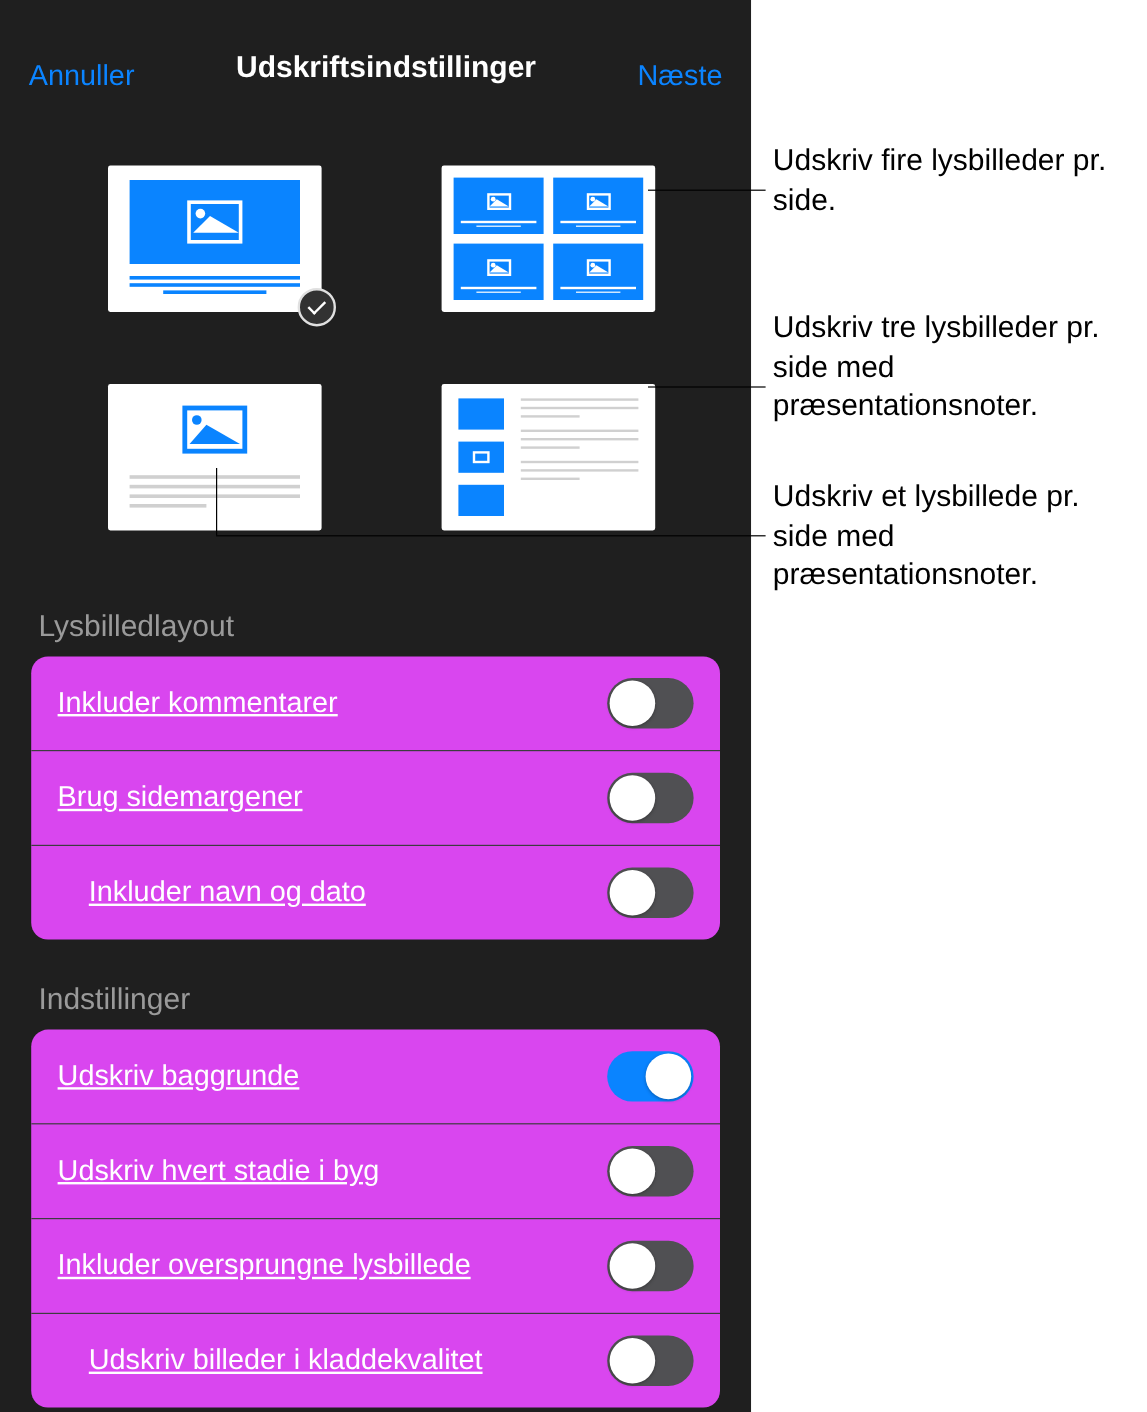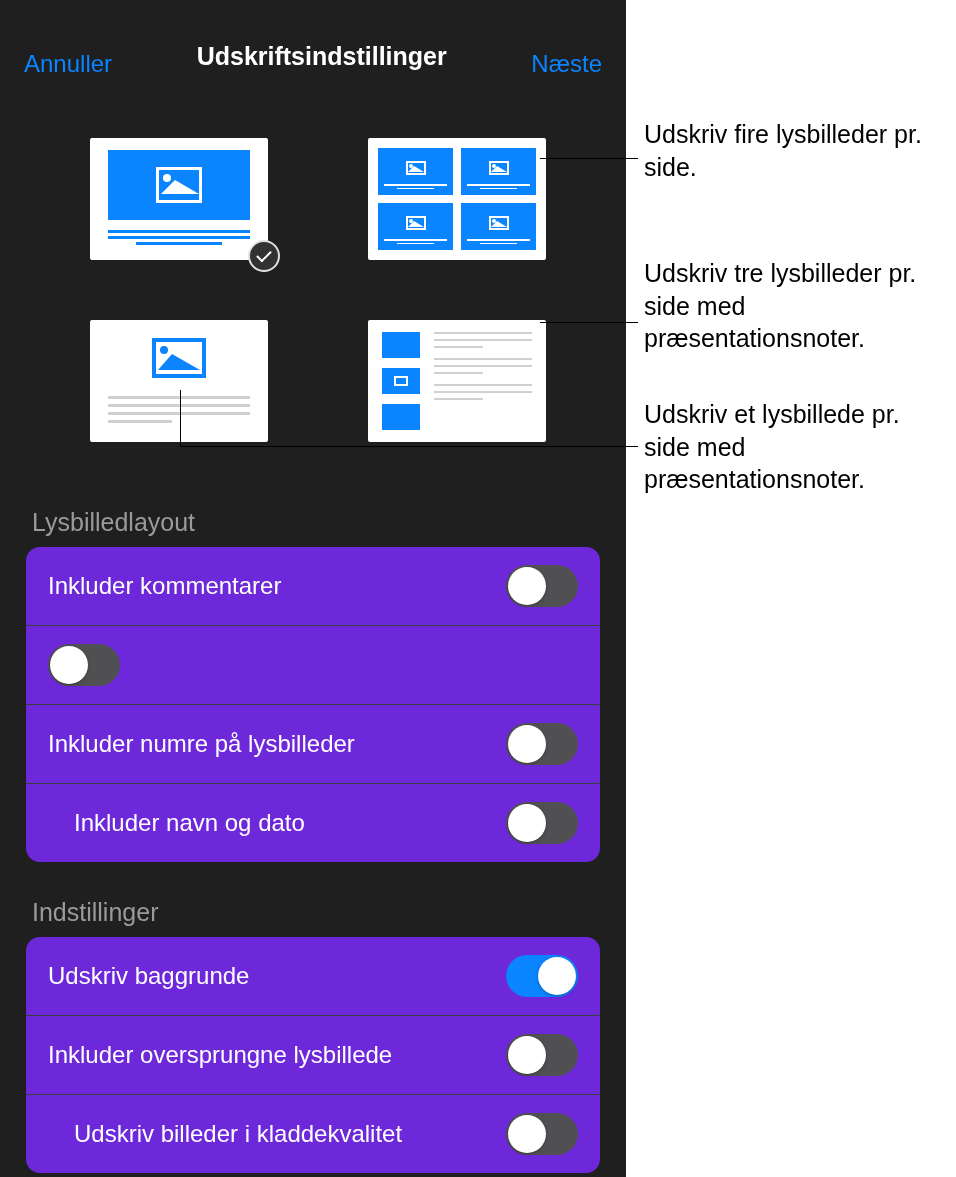--- a/index.html
+++ b/index.html
@@ -204,23 +204,24 @@
   .t4 .grp div { height: 2px; background: #d0d0d0; }
   .t4 .grp div:last-child { width: 50%; }
 
   .section-label {
     color: #9a9a9a;
     font-size: 25px;
     padding: 36px 32px 10px 32px;
   }
   .list {
     margin: 0 26px;
-    background: #6d28d9;
+    background: #d946ef;
     border-radius: 14px;
     overflow: hidden;
+    text-decoration: underline;
   }
   .row {
     display: flex;
     align-items: center;
     justify-content: space-between;
     padding: 18px 22px;
     font-size: 24px;
     color: #fff;
     border-bottom: 1px solid #3d3d3f;
   }
@@ -358,43 +359,44 @@
 
   <div class="section-label">Lysbilledlayout</div>
   <div class="list">
     <div class="row">
       <span>Inkluder kommentarer</span>
       <div class="switch">
           <div class="knob"></div>
         </div>
     </div>
     <div class="row">
-      <div class="switch">
-          <div class="knob"></div>
-        </div>
-    </div>
-    <div class="row">
-      <span>Inkluder numre på lysbilleder</span>
+      <span>Brug sidemargener</span>
       <div class="switch">
           <div class="knob"></div>
         </div>
     </div>
     <div class="row">
       <span>Inkluder navn og dato</span>
       <div class="switch">
           <div class="knob"></div>
         </div>
     </div>
   </div>
 
   <div class="section-label">Indstillinger</div>
   <div class="list">
     <div class="row">
       <span>Udskriv baggrunde</span>
       <div class="switch on">
+          <div class="knob"></div>
+        </div>
+    </div>
+    <div class="row">
+      <span>Udskriv hvert stadie i byg</span>
+      <div class="switch">
           <div class="knob"></div>
         </div>
     </div>
     <div class="row">
       <span>Inkluder oversprungne lysbillede</span>
       <div class="switch">
           <div class="knob"></div>
         </div>
     </div>
     <div class="row">

